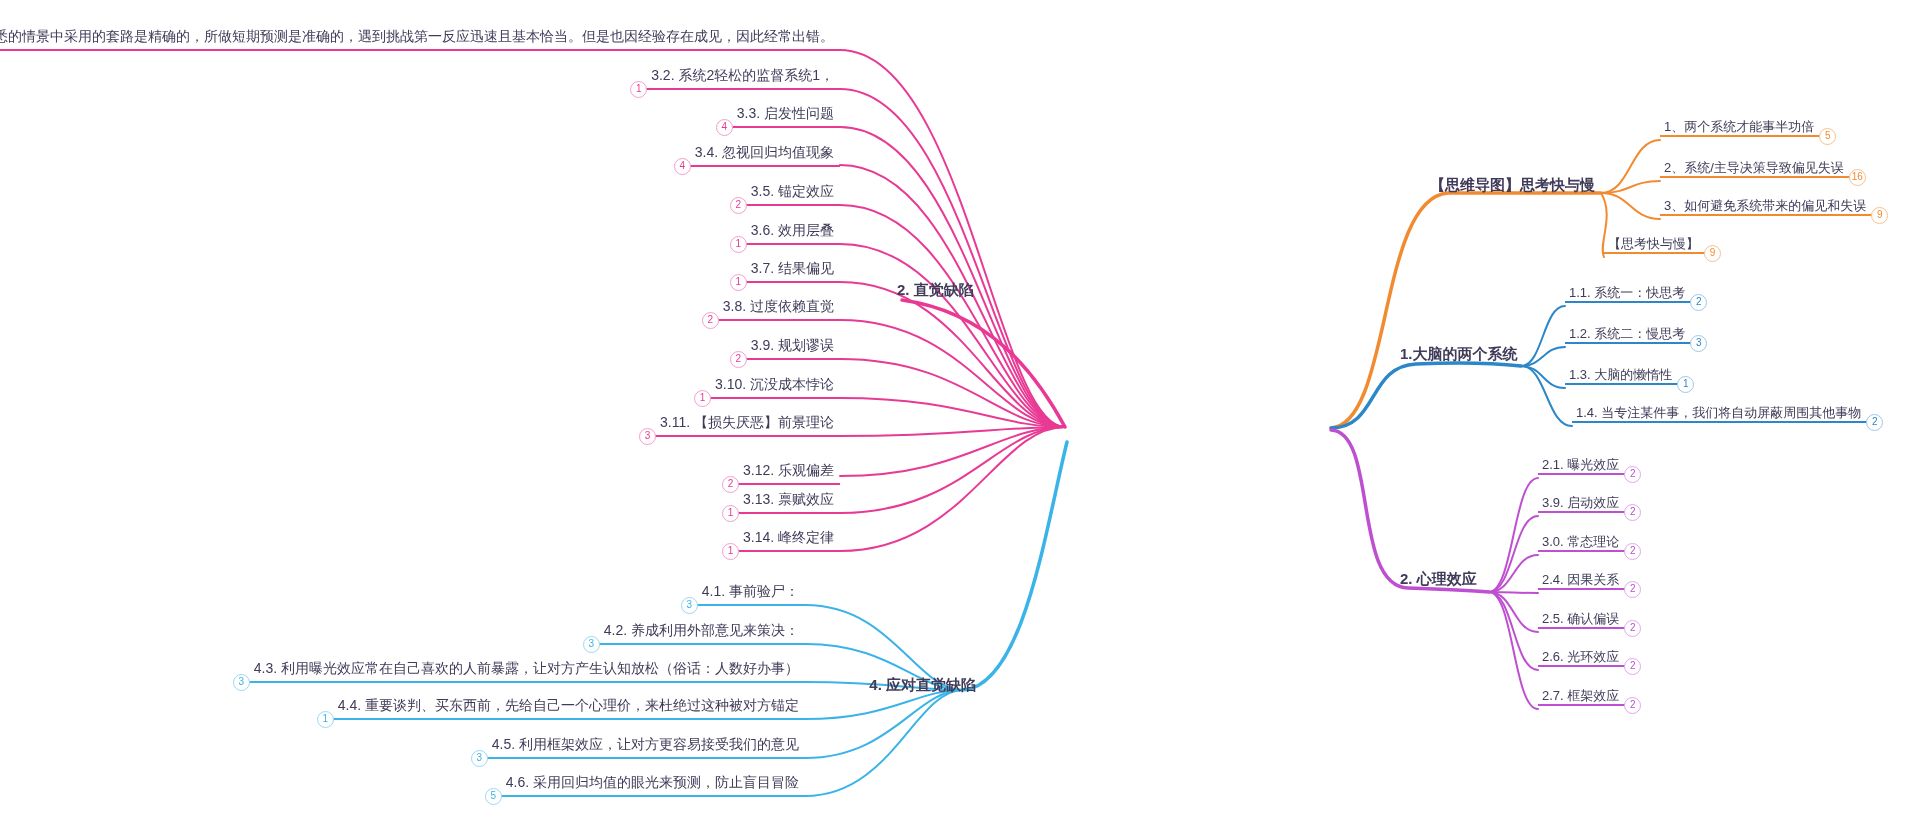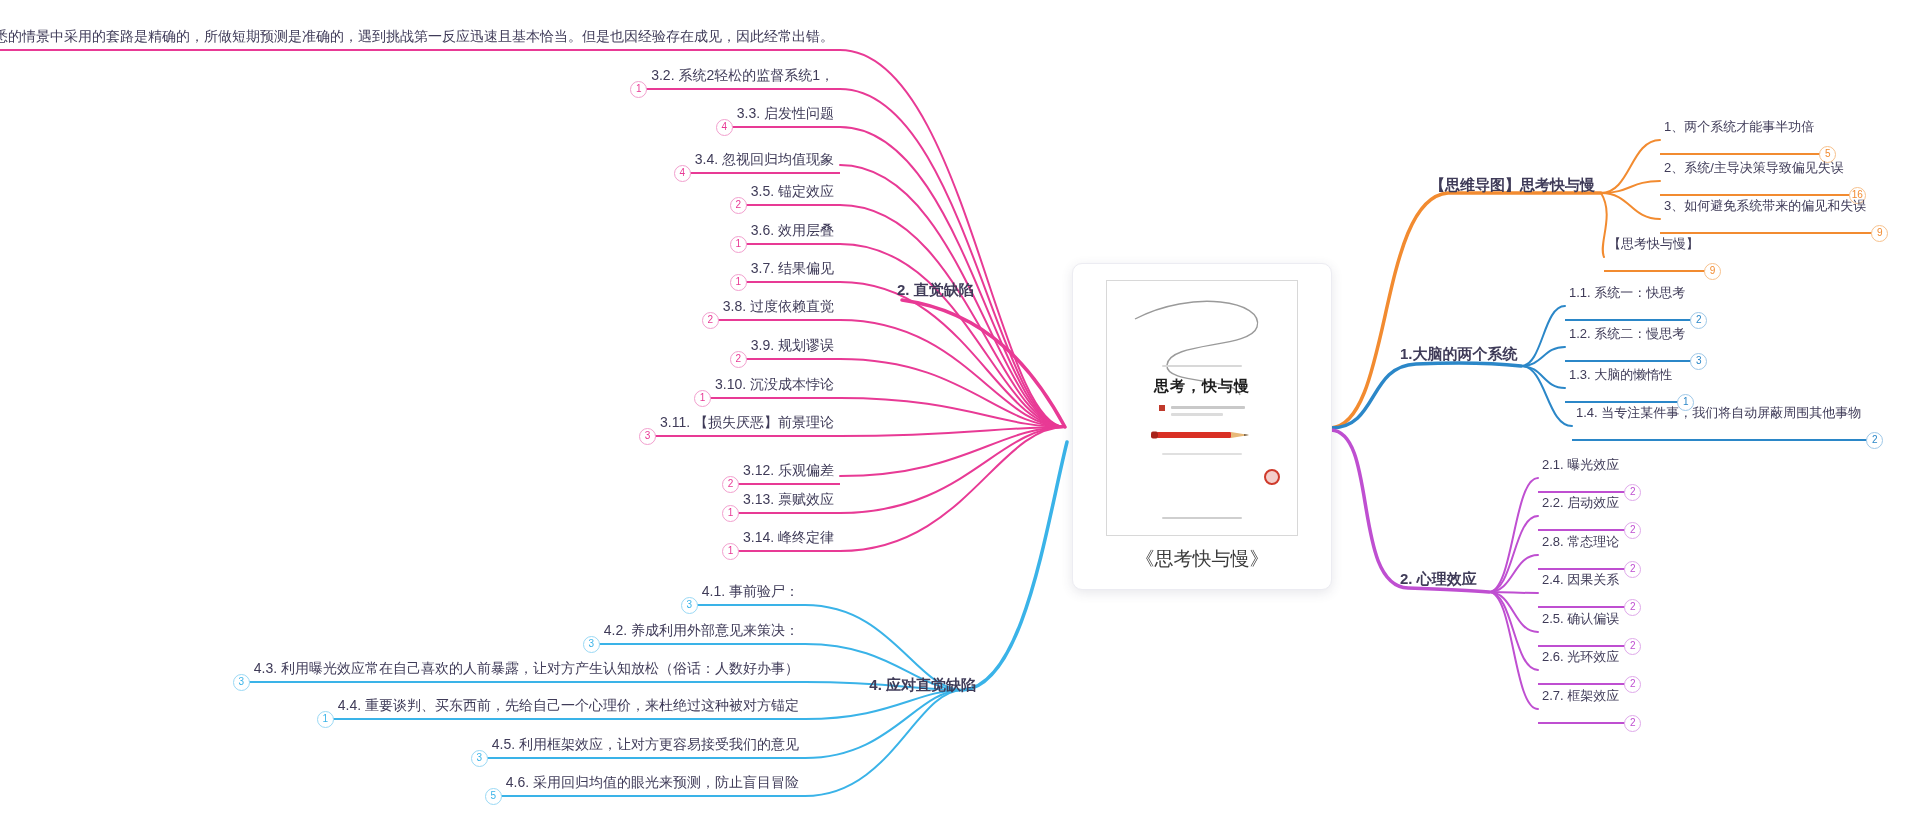--- a/index.html
+++ b/index.html
@@ -1,21 +1,21 @@
 <!DOCTYPE html>
 <html><head>
 <meta charset="utf-8">
 <style>
   html,body{margin:0;padding:0;background:#fff;}
   .stage{position:relative;width:1920px;height:826px;background:#fff;overflow:hidden;
          font-family:"Liberation Sans","DejaVu Sans",sans-serif;color:#3f3b58;}
   #wires{position:absolute;left:0;top:0;z-index:0;}
   .node{position:absolute;white-space:nowrap;z-index:2;font-size:14px;line-height:17px;
         padding:0 6px 4px 12px;border-bottom:2px solid #999;color:#3f3b58;}
-  .node.right-side{padding:0 14px 18px 4px;font-size:13px;}
+  .node.right-side{padding:0 14px 0 4px;font-size:13px;}
   .badge{position:absolute;box-sizing:border-box;width:17px;height:17px;border-radius:50%;
          background:#fff;border:1.5px solid #ccc;font-size:10px;line-height:14px;
          text-align:center;bottom:-10px;z-index:3;}
   .badge.at-left{left:-9px;}
   .badge.at-right{right:-8px;}
   .branch-label{position:absolute;z-index:2;font-weight:bold;font-size:15px;white-space:nowrap;color:#3f3b58;}
   .center-card{position:absolute;left:1072px;top:263px;width:258px;height:325px;background:#fff;
                border:1px solid #ececf2;border-radius:10px;z-index:1;
                box-shadow:0 3px 12px rgba(60,60,90,.12);}
   .cover{position:absolute;left:33px;top:16px;width:190px;height:254px;background:#fff;
@@ -81,65 +81,43 @@
       <div class="node right-side" style="top: 159px; border-bottom-color: rgb(242, 139, 48); left: 1660px;"><span>2、系统/主导决策导致偏见失误</span><span class="badge at-right" style="border-color: rgb(247, 193, 140); color: rgb(242, 139, 48);">16</span></div>
       <div class="node right-side" style="top: 197px; border-bottom-color: rgb(242, 139, 48); left: 1660px;"><span>3、如何避免系统带来的偏见和失误</span><span class="badge at-right" style="border-color: rgb(247, 193, 140); color: rgb(242, 139, 48);">9</span></div>
       <div class="node right-side" style="top: 235px; border-bottom-color: rgb(242, 139, 48); left: 1604px;"><span>【思考快与慢】</span><span class="badge at-right" style="border-color: rgb(247, 193, 140); color: rgb(242, 139, 48);">9</span></div>
       <div class="branch-label" style="left: 1400px; top: 345px;">1.大脑的两个系统</div>
       <div class="node right-side" style="top: 284px; border-bottom-color: rgb(43, 135, 200); left: 1565px;"><span>1.1. 系统一：快思考</span><span class="badge at-right" style="border-color: rgb(158, 200, 232); color: rgb(43, 135, 200);">2</span></div>
       <div class="node right-side" style="top: 325px; border-bottom-color: rgb(43, 135, 200); left: 1565px;"><span>1.2. 系统二：慢思考</span><span class="badge at-right" style="border-color: rgb(158, 200, 232); color: rgb(43, 135, 200);">3</span></div>
       <div class="node right-side" style="top: 366px; border-bottom-color: rgb(43, 135, 200); left: 1565px;"><span>1.3. 大脑的懒惰性</span><span class="badge at-right" style="border-color: rgb(158, 200, 232); color: rgb(43, 135, 200);">1</span></div>
       <div class="node right-side" style="top: 404px; border-bottom-color: rgb(43, 135, 200); left: 1572px;"><span>1.4. 当专注某件事，我们将自动屏蔽周围其他事物</span><span class="badge at-right" style="border-color: rgb(158, 200, 232); color: rgb(43, 135, 200);">2</span></div>
       <div class="branch-label" style="left: 1400px; top: 570px;">2. 心理效应</div>
       <div class="node right-side" style="top: 456px; border-bottom-color: rgb(191, 79, 209); left: 1538px;"><span>2.1. 曝光效应</span><span class="badge at-right" style="border-color: rgb(223, 169, 234); color: rgb(191, 79, 209);">2</span></div>
-      <div class="node right-side" style="top: 494px; border-bottom-color: rgb(191, 79, 209); left: 1538px;"><span>2.2. 启动效应</span><span class="badge at-right" style="border-color: rgb(223, 169, 234); color: rgb(191, 79, 209);">2</span></div>
-      <div class="node right-side" style="top: 533px; border-bottom-color: rgb(191, 79, 209); left: 1538px;"><span>2.8. 常态理论</span><span class="badge at-right" style="border-color: rgb(223, 169, 234); color: rgb(191, 79, 209);">2</span></div>
+      <div class="node right-side" style="top: 494px; border-bottom-color: rgb(191, 79, 209); left: 1538px;"><span>3.9. 启动效应</span><span class="badge at-right" style="border-color: rgb(223, 169, 234); color: rgb(191, 79, 209);">2</span></div>
+      <div class="node right-side" style="top: 533px; border-bottom-color: rgb(191, 79, 209); left: 1538px;"><span>3.0. 常态理论</span><span class="badge at-right" style="border-color: rgb(223, 169, 234); color: rgb(191, 79, 209);">2</span></div>
       <div class="node right-side" style="top: 571px; border-bottom-color: rgb(191, 79, 209); left: 1538px;"><span>2.4. 因果关系</span><span class="badge at-right" style="border-color: rgb(223, 169, 234); color: rgb(191, 79, 209);">2</span></div>
       <div class="node right-side" style="top: 610px; border-bottom-color: rgb(191, 79, 209); left: 1538px;"><span>2.5. 确认偏误</span><span class="badge at-right" style="border-color: rgb(223, 169, 234); color: rgb(191, 79, 209);">2</span></div>
       <div class="node right-side" style="top: 648px; border-bottom-color: rgb(191, 79, 209); left: 1538px;"><span>2.6. 光环效应</span><span class="badge at-right" style="border-color: rgb(223, 169, 234); color: rgb(191, 79, 209);">2</span></div>
       <div class="node right-side" style="top: 687px; border-bottom-color: rgb(191, 79, 209); left: 1538px;"><span>2.7. 框架效应</span><span class="badge at-right" style="border-color: rgb(223, 169, 234); color: rgb(191, 79, 209);">2</span></div>
       <div class="branch-label" style="left: 897px; top: 281px;">2. 直觉缺陷</div>
       <div class="node" style="top: 28px; border-bottom-color: rgb(232, 58, 149); right: 1080px;"><span>3.1. 系统1在熟悉的情景中采用的套路是精确的，所做短期预测是准确的，遇到挑战第一反应迅速且基本恰当。但是也因经验存在成见，因此经常出错。</span></div>
       <div class="node" style="top: 67px; border-bottom-color: rgb(232, 58, 149); right: 1080px;"><span>3.2. 系统2轻松的监督系统1，</span><span class="badge at-left" style="border-color: rgb(242, 159, 206); color: rgb(232, 58, 149);">1</span></div>
       <div class="node" style="top: 105px; border-bottom-color: rgb(232, 58, 149); right: 1080px;"><span>3.3. 启发性问题</span><span class="badge at-left" style="border-color: rgb(242, 159, 206); color: rgb(232, 58, 149);">4</span></div>
-      <div class="node" style="top: 151px; border-bottom-color: rgb(232, 58, 149); right: 1080px;"><span>3.4. 忽视回归均值现象</span><span class="badge at-left" style="border-color: rgb(242, 159, 206); color: rgb(232, 58, 149);">4</span></div>
+      <div class="node" style="top: 144px; border-bottom-color: rgb(232, 58, 149); right: 1080px;"><span>3.4. 忽视回归均值现象</span><span class="badge at-left" style="border-color: rgb(242, 159, 206); color: rgb(232, 58, 149);">4</span></div>
       <div class="node" style="top: 183px; border-bottom-color: rgb(232, 58, 149); right: 1080px;"><span>3.5. 锚定效应</span><span class="badge at-left" style="border-color: rgb(242, 159, 206); color: rgb(232, 58, 149);">2</span></div>
       <div class="node" style="top: 222px; border-bottom-color: rgb(232, 58, 149); right: 1080px;"><span>3.6. 效用层叠</span><span class="badge at-left" style="border-color: rgb(242, 159, 206); color: rgb(232, 58, 149);">1</span></div>
       <div class="node" style="top: 260px; border-bottom-color: rgb(232, 58, 149); right: 1080px;"><span>3.7. 结果偏见</span><span class="badge at-left" style="border-color: rgb(242, 159, 206); color: rgb(232, 58, 149);">1</span></div>
       <div class="node" style="top: 298px; border-bottom-color: rgb(232, 58, 149); right: 1080px;"><span>3.8. 过度依赖直觉</span><span class="badge at-left" style="border-color: rgb(242, 159, 206); color: rgb(232, 58, 149);">2</span></div>
       <div class="node" style="top: 337px; border-bottom-color: rgb(232, 58, 149); right: 1080px;"><span>3.9. 规划谬误</span><span class="badge at-left" style="border-color: rgb(242, 159, 206); color: rgb(232, 58, 149);">2</span></div>
       <div class="node" style="top: 376px; border-bottom-color: rgb(232, 58, 149); right: 1080px;"><span>3.10. 沉没成本悖论</span><span class="badge at-left" style="border-color: rgb(242, 159, 206); color: rgb(232, 58, 149);">1</span></div>
       <div class="node" style="top: 414px; border-bottom-color: rgb(232, 58, 149); right: 1080px;"><span>3.11. 【损失厌恶】前景理论</span><span class="badge at-left" style="border-color: rgb(242, 159, 206); color: rgb(232, 58, 149);">3</span></div>
       <div class="node" style="top: 454px; border-bottom-color: rgb(232, 58, 149); right: 1080px; margin-top: 8px;"><span>3.12. 乐观偏差</span><span class="badge at-left" style="border-color: rgb(242, 159, 206); color: rgb(232, 58, 149);">2</span></div>
       <div class="node" style="top: 491px; border-bottom-color: rgb(232, 58, 149); right: 1080px;"><span>3.13. 禀赋效应</span><span class="badge at-left" style="border-color: rgb(242, 159, 206); color: rgb(232, 58, 149);">1</span></div>
       <div class="node" style="top: 529px; border-bottom-color: rgb(232, 58, 149); right: 1080px;"><span>3.14. 峰终定律</span><span class="badge at-left" style="border-color: rgb(242, 159, 206); color: rgb(232, 58, 149);">1</span></div>
       <div class="branch-label" style="right: 944px; top: 676px;">4. 应对直觉缺陷</div>
       <div class="node" style="top: 583px; border-bottom-color: rgb(58, 179, 232); right: 1115px;"><span>4.1. 事前验尸：</span><span class="badge at-left" style="border-color: rgb(154, 217, 245); color: rgb(58, 179, 232);">3</span></div>
       <div class="node" style="top: 622px; border-bottom-color: rgb(58, 179, 232); right: 1115px;"><span>4.2. 养成利用外部意见来策决：</span><span class="badge at-left" style="border-color: rgb(154, 217, 245); color: rgb(58, 179, 232);">3</span></div>
       <div class="node" style="top: 660px; border-bottom-color: rgb(58, 179, 232); right: 1115px;"><span>4.3. 利用曝光效应常在自己喜欢的人前暴露，让对方产生认知放松（俗话：人数好办事）</span><span class="badge at-left" style="border-color: rgb(154, 217, 245); color: rgb(58, 179, 232);">3</span></div>
       <div class="node" style="top: 697px; border-bottom-color: rgb(58, 179, 232); right: 1115px;"><span>4.4. 重要谈判、买东西前，先给自己一个心理价，来杜绝过这种被对方锚定</span><span class="badge at-left" style="border-color: rgb(154, 217, 245); color: rgb(58, 179, 232);">1</span></div>
       <div class="node" style="top: 736px; border-bottom-color: rgb(58, 179, 232); right: 1115px;"><span>4.5. 利用框架效应，让对方更容易接受我们的意见</span><span class="badge at-left" style="border-color: rgb(154, 217, 245); color: rgb(58, 179, 232);">3</span></div>
       <div class="node" style="top: 774px; border-bottom-color: rgb(58, 179, 232); right: 1115px;"><span>4.6. 采用回归均值的眼光来预测，防止盲目冒险</span><span class="badge at-left" style="border-color: rgb(154, 217, 245); color: rgb(58, 179, 232);">5</span></div>
     </div>
 
-  <div class="center-card">
-    <div class="cover">
-      <svg width="190" height="254" style="position:absolute;left:0;top:0">
-        <path d="M 28,38 C 85,8 158,20 150,46 C 143,68 62,60 60,84 C 58,104 128,96 133,114" fill="none" stroke="#9a9a9a" stroke-width="1.4"></path>
-      </svg>
-      <div class="bar" style="left:55px;top:84px;width:80px;height:2px;background:#d8d8d8"></div>
-      <div class="cover-title">思考，快与慢</div>
-      <div class="red-square" style="left:52px;top:124px"></div>
-      <div class="bar" style="left:64px;top:125px;width:74px"></div>
-      <div class="bar" style="left:64px;top:132px;width:52px;background:#dcdcdc"></div>
-      <svg width="110" height="16" style="position:absolute;left:42px;top:146px">
-        <rect x="8" y="5" width="74" height="6" rx="1" fill="#d93025"></rect>
-        <rect x="2" y="4.5" width="7" height="7" rx="2" fill="#a8241b"></rect>
-        <polygon points="82,5 100,8 82,11" fill="#e8b978"></polygon>
-        <polygon points="95,7.2 100,8 95,8.8" fill="#4a3a2a"></polygon>
-      </svg>
-      <div class="bar" style="left:55px;top:172px;width:80px;height:2px;background:#e0e0e0"></div>
-      <div class="seal"></div>
-      <div class="bar" style="left:55px;top:236px;width:80px;height:2px;background:#cfcfcf"></div>
-    </div>
-    <div class="center-title">《思考快与慢》</div>
-  </div>
 </div>
 
 </body></html>

